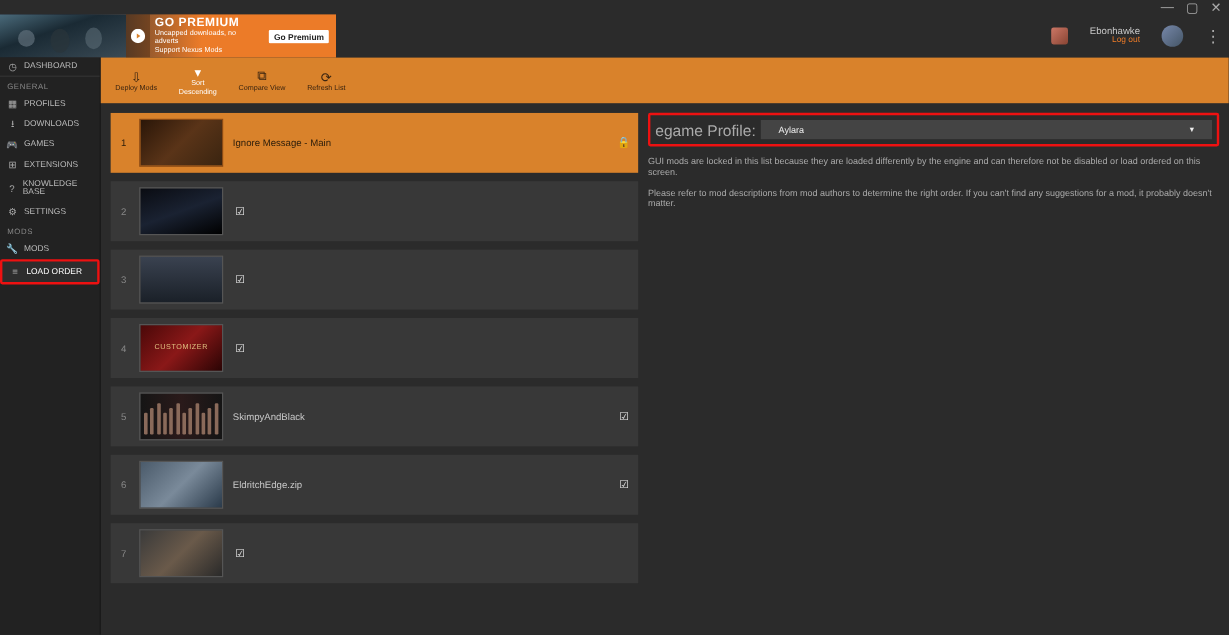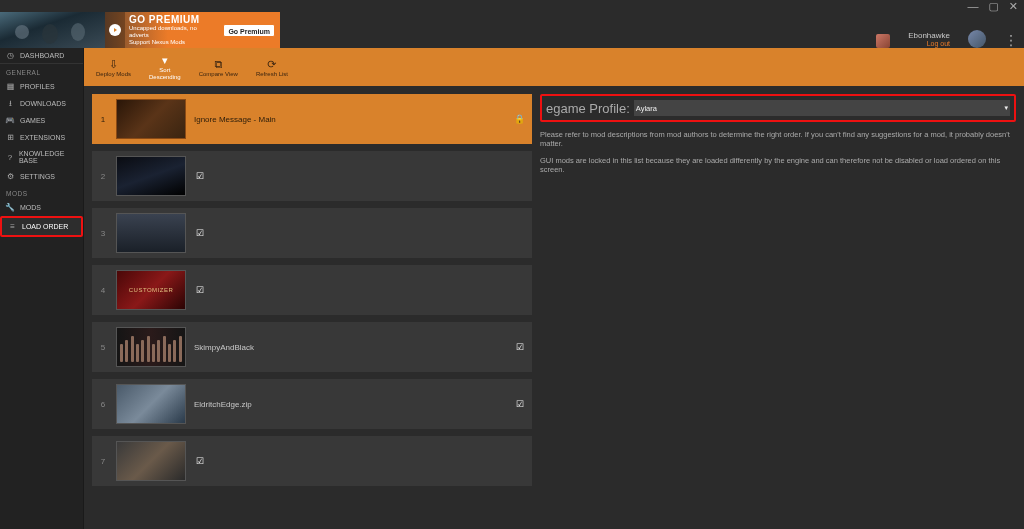--- a/index.html
+++ b/index.html
@@ -9,21 +9,21 @@
 
 .topband{height:36px;display:flex;align-items:stretch;background:#2b2b2b}
 .promo{display:flex;align-items:stretch;height:36px;background:linear-gradient(90deg,#1a1a1a 0%,#333 25%,#ec7b28 60%,#ec7b28 100%);width:280px}
 .promo-art{width:105px;background:linear-gradient(135deg,#3a4a5a,#1a2430 40%,#4a5560);display:flex;align-items:center;justify-content:center}
 .promo-art svg{width:100%;height:100%}
 .promo-playbtn{width:20px;display:flex;align-items:center;justify-content:center;background:rgba(0,0,0,.25)}
 .promo-text{flex:1;display:flex;flex-direction:column;justify-content:center;padding:0 4px;color:#fff}
 .promo-title{font-size:10px;font-weight:700;letter-spacing:.5px}
 .promo-sub{font-size:6px;line-height:7px}
 .promo-btn{background:#fff;color:#222;border-radius:2px;padding:0 4px;font-size:7px;font-weight:600;align-self:center;margin:0 5px;height:13px;line-height:13px;border:1px solid #ec7b28}
-.userarea{margin-left:auto;display:flex;align-items:flex-end;gap:18px;padding:0 8px}
+.userarea{margin-left:auto;display:flex;align-items:center;gap:18px;padding:0 8px}
 .userarea .avatar-sm{width:14px;height:14px;background:linear-gradient(135deg,#c76,#843);border-radius:2px}
 .userarea .avatar-c{width:18px;height:18px;background:linear-gradient(135deg,#78a,#456);border-radius:50%}
 .userarea .userinfo{display:flex;flex-direction:column;align-items:flex-end;line-height:8px}
 .userarea .name{font-size:8px}
 .userarea .logout{font-size:7px;color:#ec7b28}
 .userarea .dots{color:#aaa;font-size:14px;letter-spacing:-2px}
 
 .app{display:flex;height:calc(529px - 48px)}
 
 .sidebar{width:84px;background:#222;border-right:1px solid #1a1a1a;display:flex;flex-direction:column}
@@ -49,21 +49,21 @@
 .row .idx{width:10px;text-align:center;font-size:8px;color:#888}
 .row.sel .idx{color:#2a1c0a}
 .thumb{width:70px;height:40px;background:#222;border:1px solid #555}
 .row.sel .thumb{border:1px solid #8a4a15}
 .row .name{flex:1;font-size:8px}
 .row .endicon{width:12px;text-align:center;color:#eee;font-size:9px}
 .row.sel .endicon{color:#2a1c0a}
 
 .profilebox{border:2px solid #e11;border-radius:2px;padding:4px;display:flex;align-items:center;gap:4px}
 .profilebox label{font-size:13px;white-space:nowrap}
-.profilebox .select{flex:1;background:#444;height:16px;display:flex;align-items:center;padding:0 2px;font-size:7.5px;color:#eee;position:relative}
+.profilebox .select{flex:1;background:#444;height:16px;display:flex;align-items:center;padding:0 15px;font-size:7.5px;color:#eee;position:relative}
 .profilebox .select .car{margin-left:auto;font-size:7px}
 
 .th1{background:linear-gradient(135deg,#2a1608,#5a3418,#3a2410)} 
 .th2{background:linear-gradient(160deg,#0a0c12,#1a2232,#000)}
 .th3{background:linear-gradient(180deg,#3a4250,#1a2028)}
 .th4{background:linear-gradient(135deg,#4a0808,#8a1818,#2a0404)}
 .th5{background:linear-gradient(90deg,#151515,#2a1a1a,#151515)}
 .th6{background:linear-gradient(135deg,#4a5a6a,#7a8a9a,#2a3a4a)}
 .th7{background:linear-gradient(135deg,#3a3a3a,#6a5a4a,#2a2a2a)}
 
@@ -246,18 +246,18 @@
           </div>
         </div>
       <div class="rightpane">
         <div class="profilebox">
           <label>egame Profile:</label>
           <div class="select">
             <span>Aylara</span>
             <span class="car">▾</span>
           </div>
         </div>
+        <div>GUI mods are locked in this list because they are loaded differently by the engine and can therefore not be disabled or load ordered on this screen.</div>
         <div>Please refer to mod descriptions from mod authors to determine the right order. If you can't find any suggestions for a mod, it probably doesn't matter.</div>
-        <div>GUI mods are locked in this list because they are loaded differently by the engine and can therefore not be disabled or load ordered on this screen.</div>
       </div>
     </div>
   </div>
 </div>
 
 </body></html>

